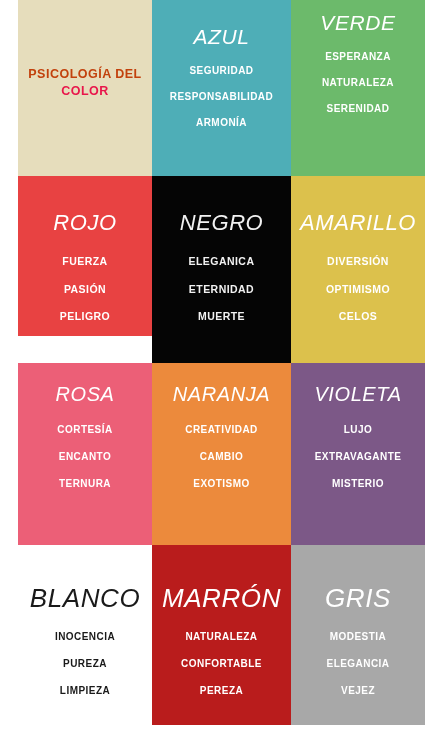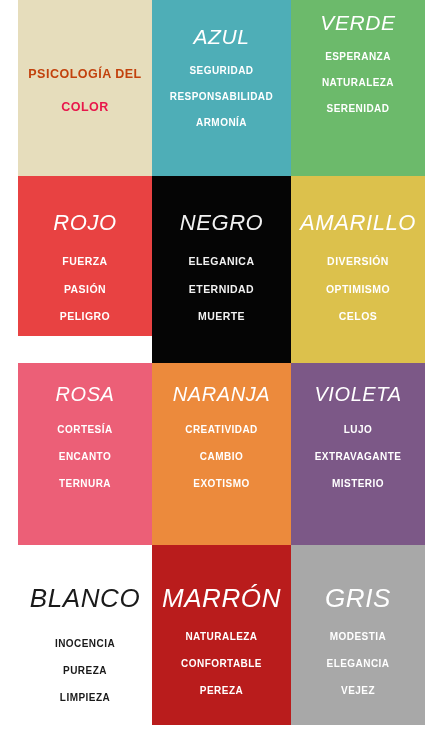--- a/index.html
+++ b/index.html
@@ -87,21 +87,21 @@
   .t-row4 .cell-title { font-size: 26px; }
   .t-row4 .trait      { font-size: 10px; }
 </style>
 </head>
 <body>
 
 <div id="infographic">
 
   <div class="cell cover t-row1" style="left: 18px; top: 0px; width: 134px; height: 176px; padding-top: 66px; background: rgb(230, 221, 188);">
     <div class="cover-line-1" style="color: #c2410c;">PSICOLOGÍA DEL</div>
-    <div class="cover-line-2" style="color: rgb(232, 23, 75); margin-top: 16px;">COLOR</div>
+    <div class="cover-line-2" style="color: rgb(232, 23, 75);">COLOR</div>
   </div>
 
   <div class="cell t-row1" style="left: 152px; top: 0px; width: 139px; height: 176px; padding-top: 26px; background: rgb(78, 174, 183); color: rgb(255, 255, 255);">
     <div class="cell-title">AZUL</div>
     <div class="cell-traits" style="margin-top:19px; gap:16px;">
       <div class="trait">SEGURIDAD</div>
       <div class="trait">RESPONSABILIDAD</div>
       <div class="trait">ARMONÍA</div>
     </div>
   </div>
@@ -164,21 +164,21 @@
     <div class="cell-title">VIOLETA</div>
     <div class="cell-traits" style="margin-top:21px; gap:17px;">
       <div class="trait">LUJO</div>
       <div class="trait">EXTRAVAGANTE</div>
       <div class="trait">MISTERIO</div>
     </div>
   </div>
 
   <div class="cell t-row4" style="left: 18px; top: 545px; width: 134px; height: 180px; padding-top: 40px; background: rgb(255, 255, 255); color: rgb(26, 26, 26);">
     <div class="cell-title">BLANCO</div>
-    <div class="cell-traits" style="margin-top:28px; gap:17px;text-align:right;">
+    <div class="cell-traits" style="margin-top:21px; gap:17px;text-align:right;">
       <div class="trait">INOCENCIA</div>
       <div class="trait">PUREZA</div>
       <div class="trait">LIMPIEZA</div>
     </div>
   </div>
 
   <div class="cell t-row4" style="left: 152px; top: 545px; width: 139px; height: 180px; padding-top: 40px; background: #b91c1c; color: rgb(255, 255, 255);">
     <div class="cell-title">MARRÓN</div>
     <div class="cell-traits" style="margin-top:21px; gap:17px;">
       <div class="trait">NATURALEZA</div>

